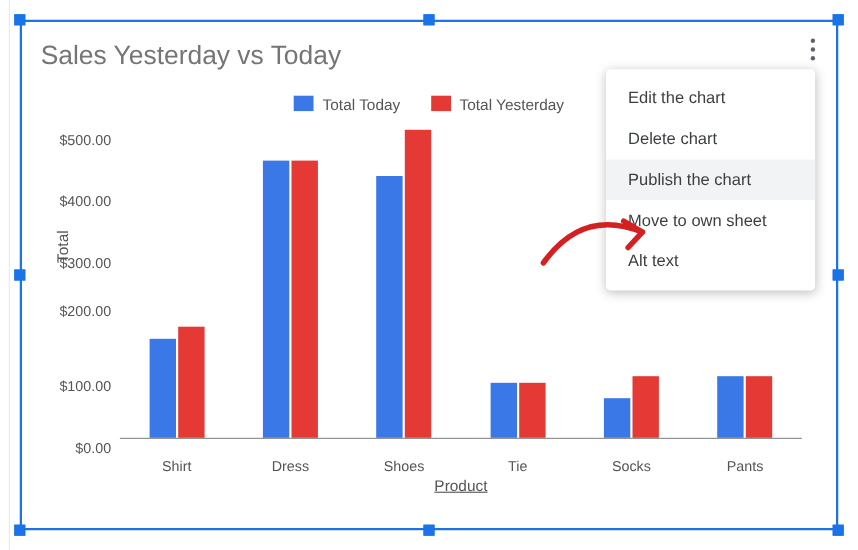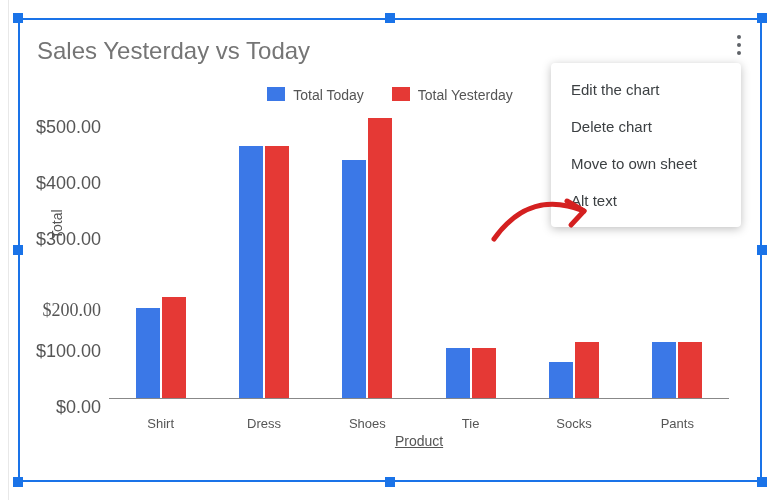--- a/index.html
+++ b/index.html
@@ -17,21 +17,21 @@
   
   .chart-title{position:absolute;left:18px;top:18px;font-size:24px;color:#757575;}
   .kebab{position:absolute;right:10px;top:14px;width:24px;height:24px;cursor:pointer;display:flex;flex-direction:column;align-items:center;justify-content:center;gap:4px;}
   .kebab span{width:4px;height:4px;border-radius:50%;background:#5f6368;display:block;}
   
   .legend{position:absolute;top:68px;left:0;right:0;text-align:center;font-size:14px;color:#555;}
   .legend-item{display:inline-flex;align-items:flex-start;margin:0 12px;}
   .legend-swatch{width:18px;height:14px;display:inline-block;margin-right:8px;}
   
   .plot{position:absolute;left:90px;top:100px;width:620px;height:280px;}
-  .y-tick{position:absolute;right:100%;transform:translateY(50%);font-size:18px;color:#555;padding-right:8px;white-space:nowrap;}
+  .y-tick{position:absolute;right:100%;transform:translateY(50%);font-size:13px;color:#555;padding-right:8px;white-space:nowrap;}
   .y-tick-line{position:absolute;left:0;right:0;border-top:1px solid #888;}
   .y-title{position:absolute;left:-60px;top:50%;transform:rotate(-90deg) translateX(20px);transform-origin:left top;font-size:14px;color:#555;}
   .bars{position:absolute;left:0;right:0;bottom:1px;top:0;}
   .bar{position:absolute;bottom:0;}
   .x-label{position:absolute;top:100%;font-size:13px;color:#555;text-align:center;transform:translateX(-50%);margin-top:18px;white-space:nowrap;}
   .x-title{position:absolute;left:50%;bottom:-50px;transform:translateX(-50%);font-size:14px;color:#555;text-decoration:underline;}
   
   .menu{position:absolute;right:20px;top:44px;width:190px;background:#fff;border-radius:4px;box-shadow:0 2px 10px rgba(0,0,0,0.25);padding:8px 0;z-index:20;}
   .menu-item{padding:10px 20px;font-size:15px;color:#3c4043;cursor:pointer;display:flex;justify-content:space-between;align-items:center;}
   .menu-item.highlight{background:#f1f3f4;}
@@ -66,21 +66,21 @@
       <span>Total Yesterday</span>
     </span>
   </div>
 
   <div class="plot">
     <div class="y-title">Total</div>
     <div id="y-axis">
         <div class="y-tick" style="bottom: -8px;">$0.00</div>
         <div class="y-tick-line" style="bottom: 0px; width: 620px;"></div>
         <div class="y-tick" style="bottom: 48px;">$100.00</div>
-        <div class="y-tick" style="bottom: 89px; font-family: Liberation Serif, serif;">$200.00</div>
+        <div class="y-tick" style="bottom: 116px;">$200.00</div>
         <div class="y-tick" style="bottom: 160px;">$300.00</div>
         <div class="y-tick" style="bottom: 216px;">$400.00</div>
         <div class="y-tick" style="bottom: 272px;">$500.00</div>
       </div>
     <div class="bars" id="bars">
         <div class="bar" style="left: 26.6667px; width: 24px; height: 89.6px; background: rgb(59, 120, 231);"></div>
         <div class="bar" style="left: 52.6667px; width: 24px; height: 100.8px; background: rgb(229, 57, 53);"></div>
         <div class="x-label" style="left: 51.6667px;">Shirt</div>
         <div class="bar" style="left: 130px; width: 24px; height: 252px; background: rgb(59, 120, 231);"></div>
         <div class="bar" style="left: 156px; width: 24px; height: 252px; background: rgb(229, 57, 53);"></div>
@@ -101,20 +101,23 @@
     <div class="x-title">Product</div>
   </div>
 
   <div class="menu" id="menu">
       <div class="menu-item">
         <span>Edit the chart</span>
       </div>
       <div class="menu-item">
         <span>Delete chart</span>
       </div>
+      <div class="menu-item highlight">
+        <span>Publish the chart</span>
+      </div>
       <div class="menu-item">
         <span>Move to own sheet</span>
       </div>
       <div class="menu-item">
         <span>Alt text</span>
       </div>
     </div>
 
   <svg class="arrow-svg" viewBox="0 0 110 70">
     <path d="M5 50 C 30 15, 60 8, 95 22" stroke="#d42020" stroke-width="5" fill="none" stroke-linecap="round"></path>

